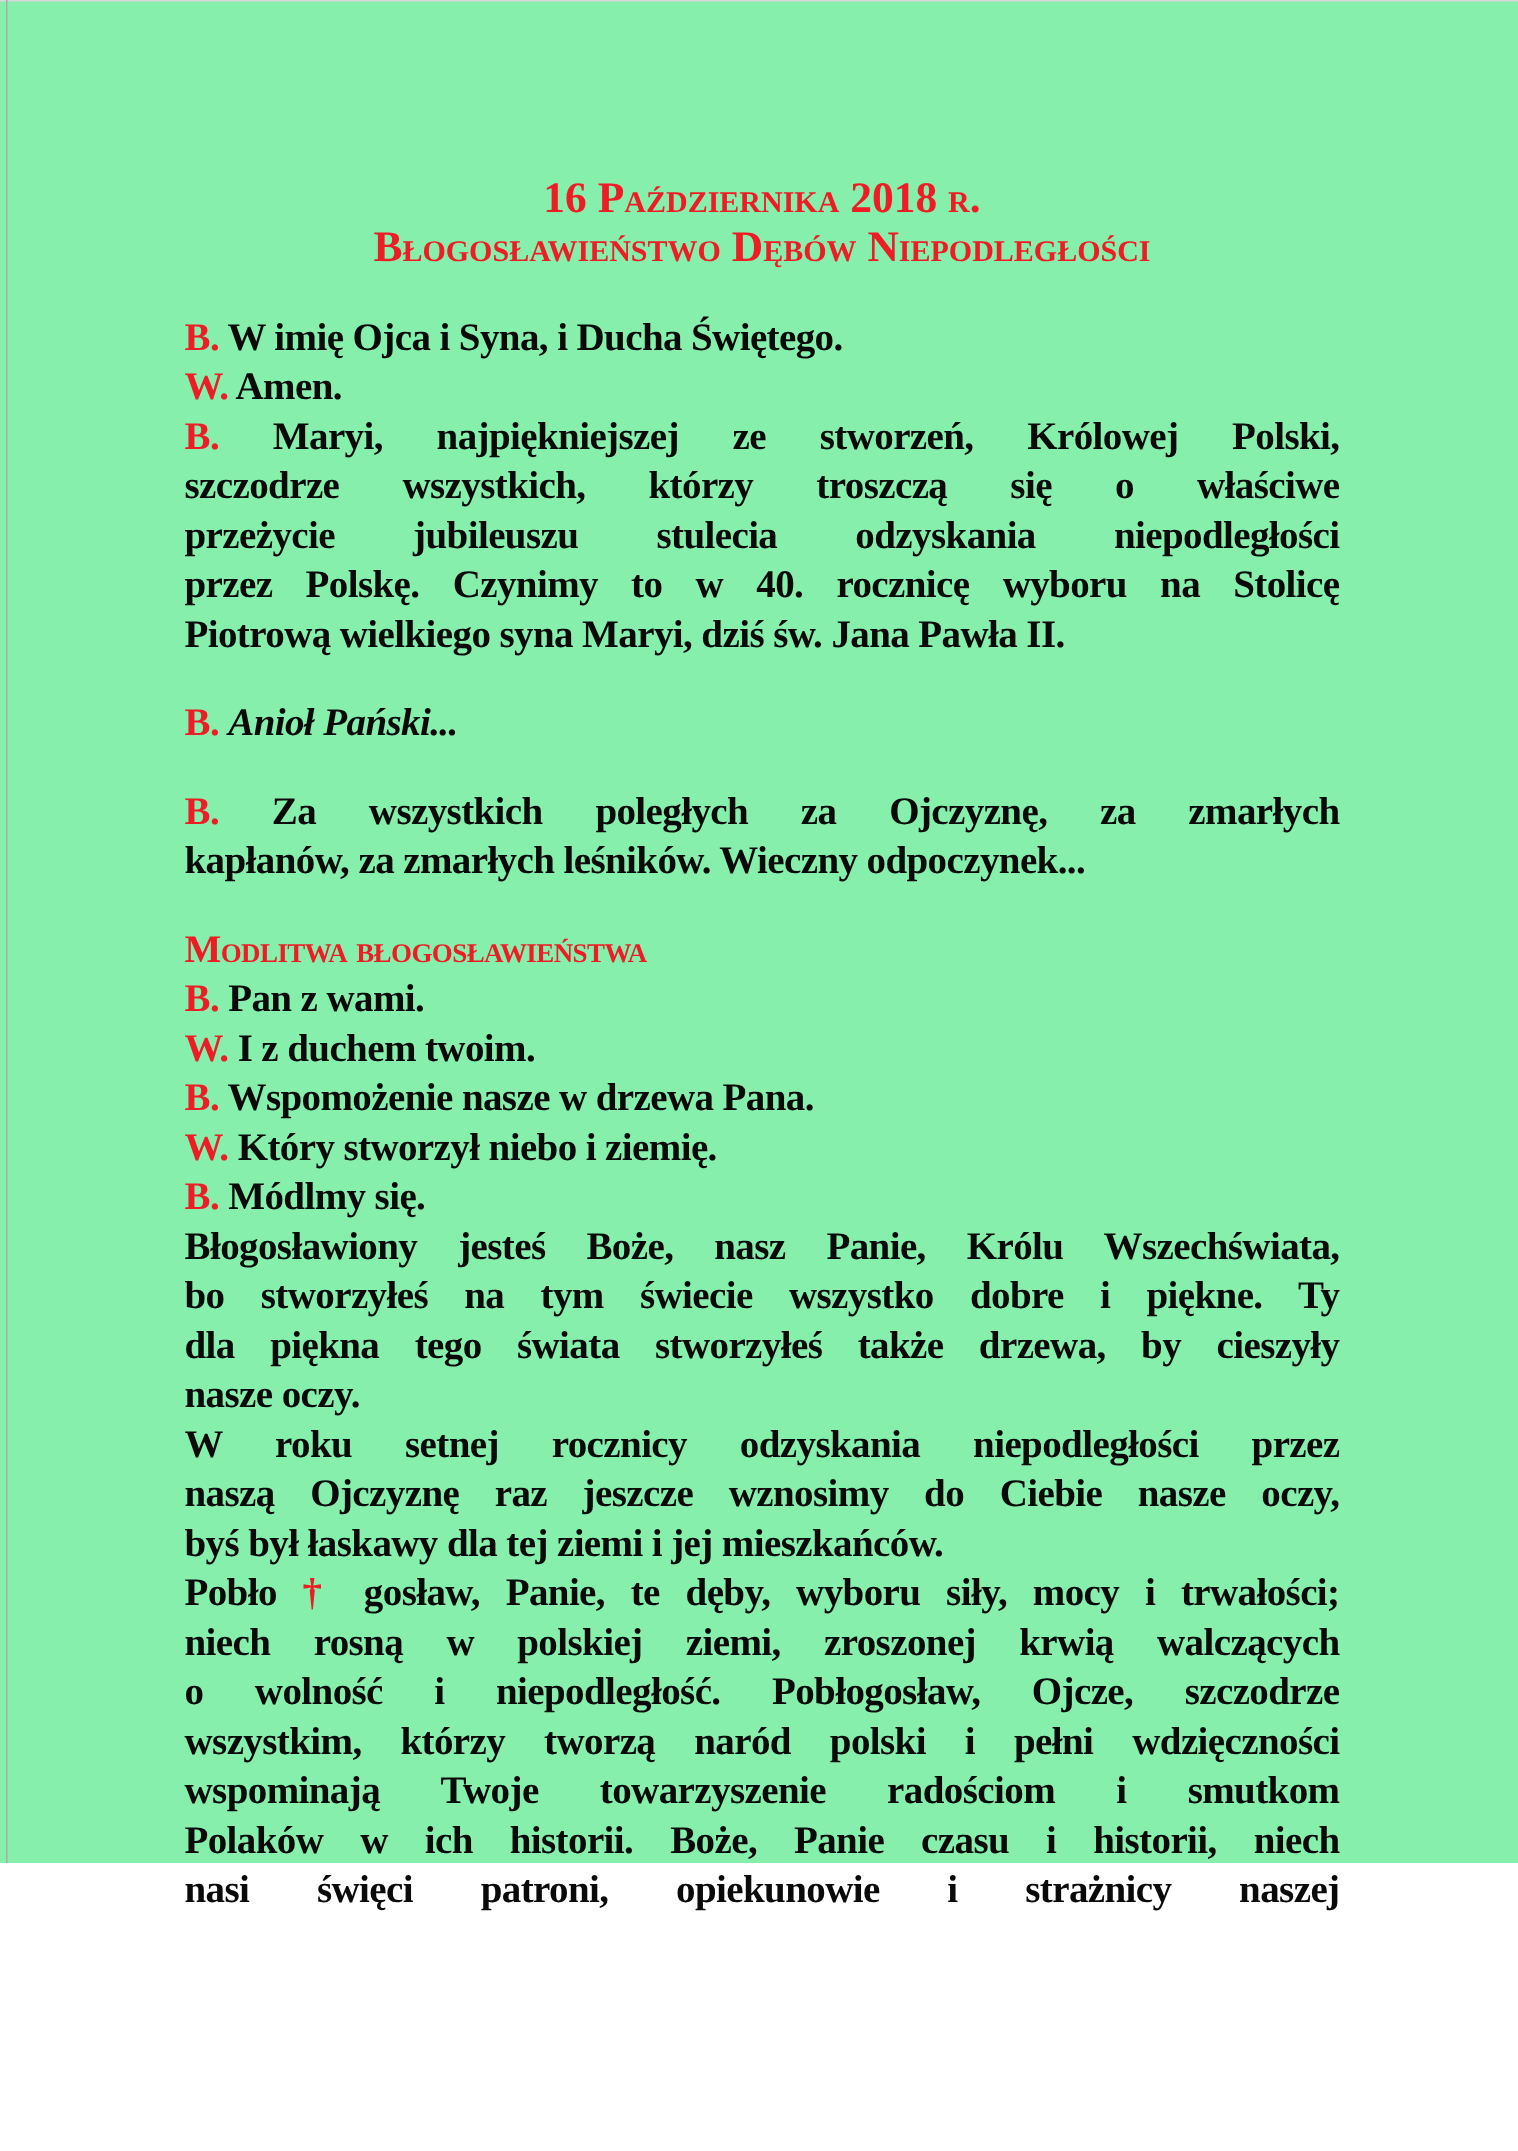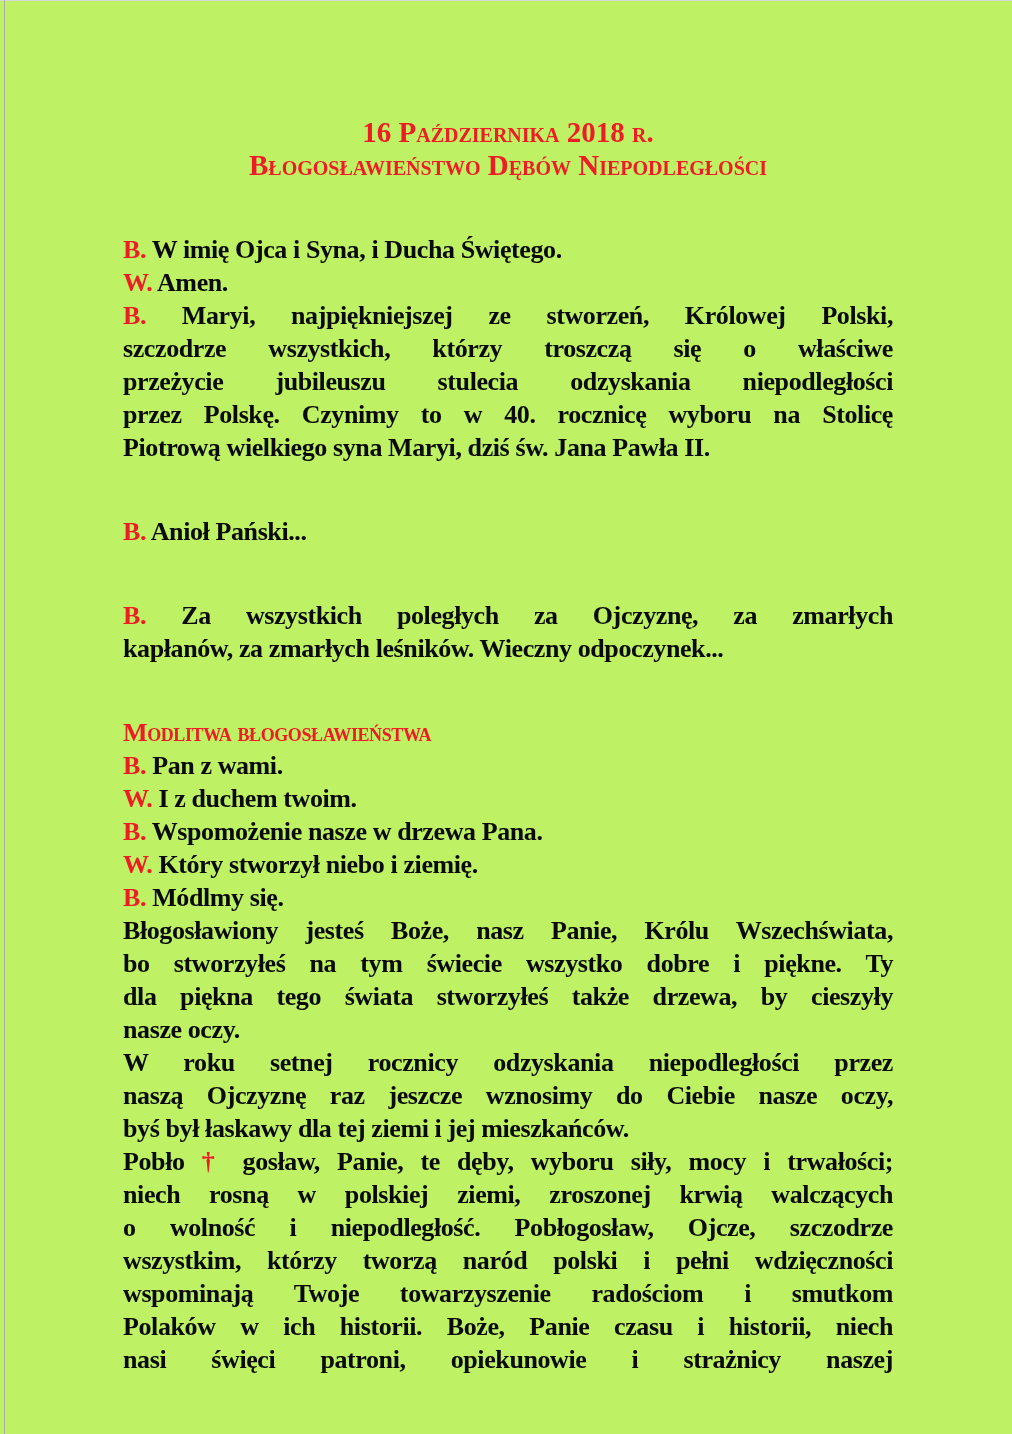--- a/index.html
+++ b/index.html
@@ -7,22 +7,22 @@
     padding: 0;
     width: 1012px;
     height: 1434px;
     background: #ffffff;
     overflow: hidden;
     font-family: "Liberation Serif", "DejaVu Serif", serif;
   }
   .page {
     position: absolute;
     left: 0; top: 0;
-    width: 1012px; height: 1434px;
-    background: #bef264;
+    width: 1012px; height: 1242px;
+    background: #86efac;
   }
   .edge-left {
     position: absolute;
     left: 4px; top: 0; bottom: 0;
     width: 1px;
     background: #ababab;
   }
   .edge-top {
     position: absolute;
     top: 0; left: 0; right: 0;
@@ -51,23 +51,23 @@
   .line.center {
     text-align: center;
     text-align-last: center;
   }
   .line.title-line {
     font-size: 29px;
     letter-spacing: 0;
   }
   .smallcaps { font-variant: small-caps; }
   .red { color: #ee1c25; }
-  .italic { }
+  .italic { font-style: italic; }
   .cross { color: #ee1c25; font-weight: bold; }
-  .gap { margin-top: 51px; }
+  .gap { margin-top: 26px; }
   .block { width: 100%; }
 </style>
 </head>
 <body>
 
 <div class="page">
   <div class="edge-top"></div>
   <div class="edge-left"></div>
   <div class="doc">
       <div class="block">

